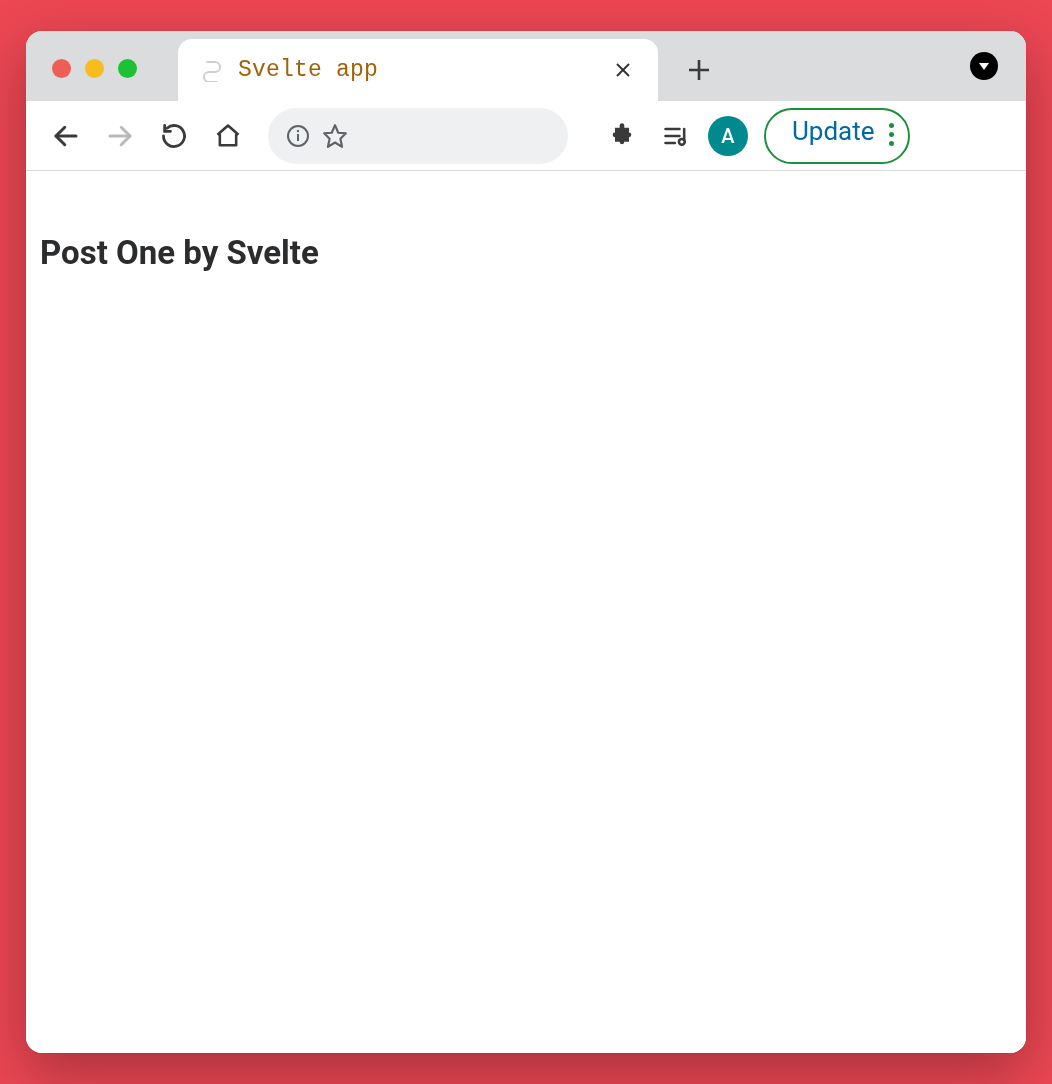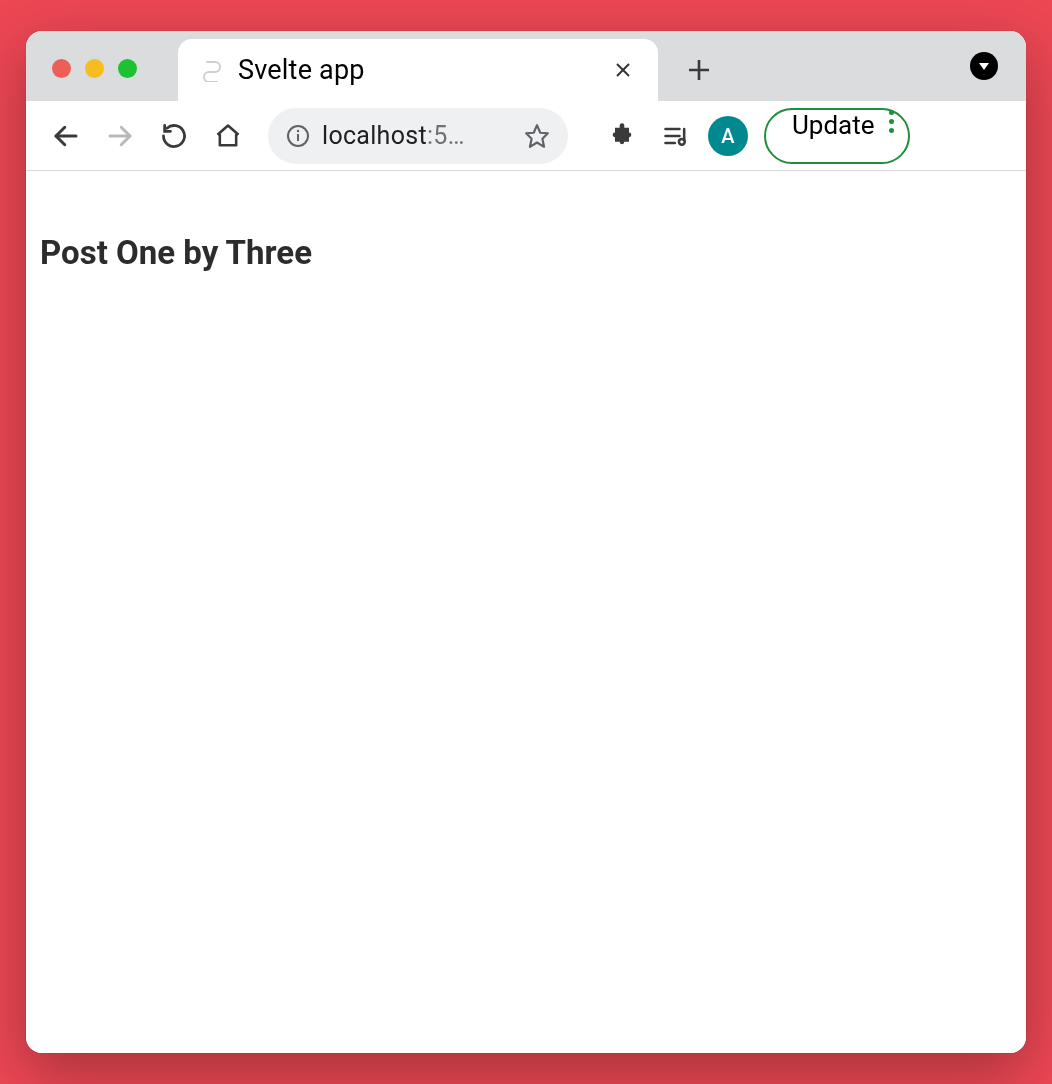--- a/index.html
+++ b/index.html
@@ -31,21 +31,21 @@
     .tab {
       margin-left:140px;
       height:62px; width:480px;
       background:#fff;
       border-radius:14px 14px 0 0;
       display:flex; align-items:center;
       padding:0 18px 0 22px;
       position:relative;
       gap:14px;
     }
-    .tab-title { font-size:27px; color:#000000; flex:1; letter-spacing:0.2px;}
+    .tab-title { font-size:23px; color:#a16207; flex:1; letter-spacing:0.2px;font-family:Liberation Mono, monospace;}
     .tab svg.favicon{ opacity:0.35; }
     .tab .close{ font-size:24px; color:#555; cursor:pointer; padding:4px 8px; }
     .newtab { margin-left:28px; height:62px; display:flex; align-items:center; }
     .newtab svg{ cursor:pointer; }
     .profile-caret{
       position:absolute; right:28px; top:50%; transform:translateY(-50%);
       width:28px;height:28px;border-radius:50%;background:#000;
       display:flex;align-items:center;justify-content:center;
     }
     .profile-caret svg{color:#fff;}
@@ -70,22 +70,22 @@
     .omnibox .url .rest{ color:#6f7377; }
     .omnibox .star{ color:#5f6368; }
     .spacer{ width:12px; }
     .avatar{
       width:40px;height:40px;border-radius:50%;
       background:#008a8f; color:#fff; font-size:20px; font-weight:500;
       display:flex; align-items:center; justify-content:center;
     }
     .update-pill{
       height:56px; border:2px solid #1f8e3d; border-radius:28px;
-      display:flex; align-items:flex-start; padding:0 14px 16px 26px; gap:14px;
-      color:#000000; font-size:26px; cursor:pointer;
+      display:flex; align-items:flex-end; padding:0 14px 16px 26px; gap:14px;
+      color:#0369a1; font-size:26px; cursor:pointer;
       margin-left:6px;
     }
     .update-pill .dots{ display:flex; flex-direction:column; gap:4px; }
     .update-pill .dots span{ width:5px;height:5px;border-radius:50%;background:#1f8e3d;}
     
     .content{ flex:1; background:#fff; padding:40px 14px; }
     .content h2{
       font-size:33px; font-weight:700; color:#2b2c2d;
       margin:22px 0 28px;
     }
@@ -155,23 +155,20 @@
           <path d="M5 10v10h14V10"></path>
         </svg>
     </div>
 
     <div class="omnibox">
       <svg width="24" height="24" viewBox="0 0 24 24" fill="none" stroke="#5f6368" stroke-width="2">
           <circle cx="12" cy="12" r="10"></circle>
           <line x1="12" y1="10" x2="12" y2="17"></line>
           <circle cx="12" cy="7" r="1.2" fill="#5f6368" stroke="none"></circle>
         </svg>
-      <span class="url">
-        <span class="host">localhost</span><span class="rest">:5…</span>
-      </span>
       <svg class="star" width="26" height="26" viewBox="0 0 24 24" fill="none" stroke="#5f6368" stroke-width="2" stroke-linejoin="round">
           <polygon points="12,2 15,9 22,9.5 17,14.5 18.5,22 12,18 5.5,22 7,14.5 2,9.5 9,9"></polygon>
         </svg>
     </div>
 
     <div class="spacer"></div>
 
     <div class="tbtn">
       <svg width="28" height="28" viewBox="0 0 24 24" fill="#3a3a3a">
           <path d="M10 3a2 2 0 0 1 4 0v2h4v4a2 2 0 1 1 0 4v4h-4a2 2 0 1 1-4 0H6v-4a2 2 0 1 1 0-4V5h4V3z"></path>
@@ -195,16 +192,16 @@
       <span>Update</span>
       <span class="dots">
           <span></span>
           <span></span>
           <span></span>
         </span>
     </div>
   </div>
 
   <div class="content">
-    <h2>Post One by Three</h2>
+    <h2>Post One by Svelte</h2>
   </div>
 
 </div>
 
 </body></html>

